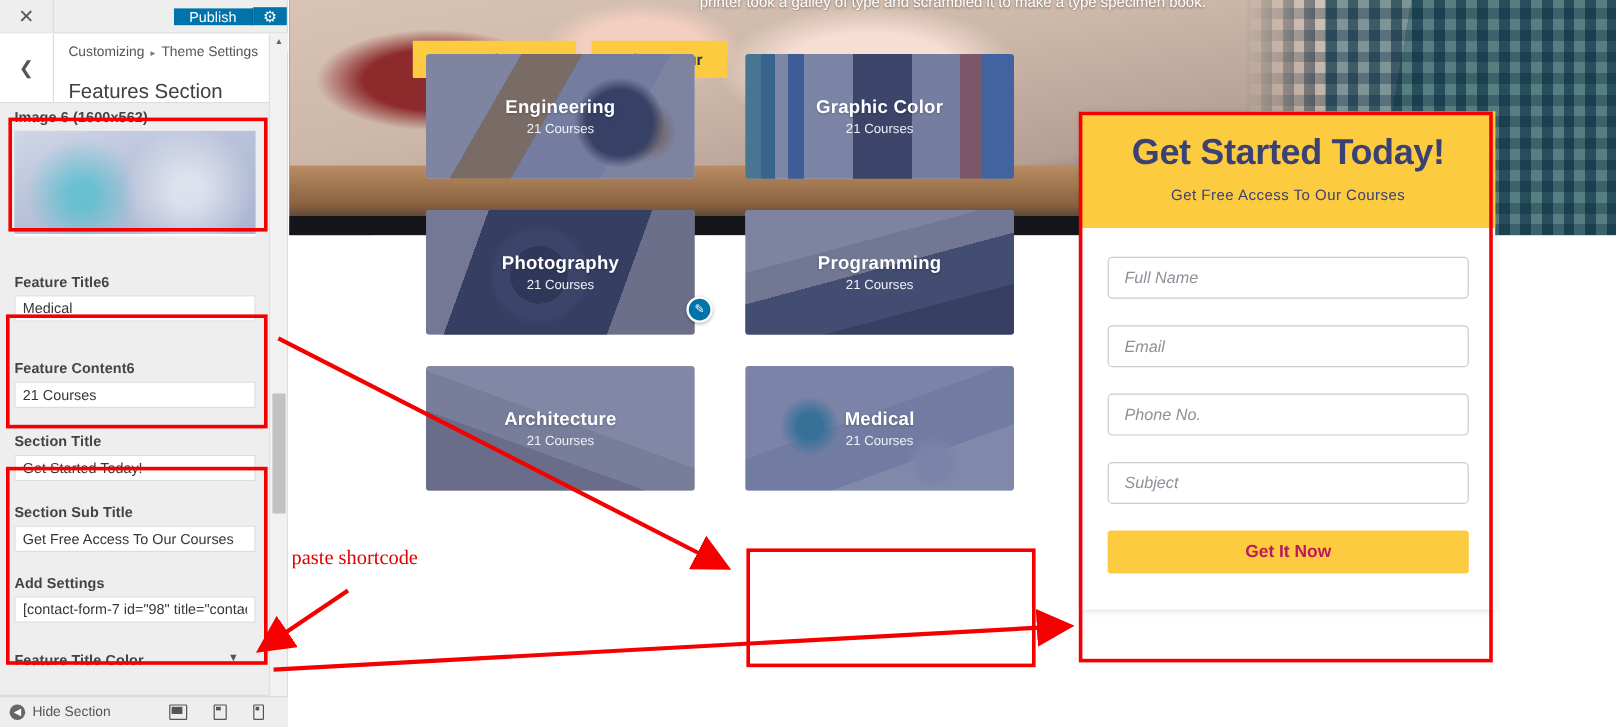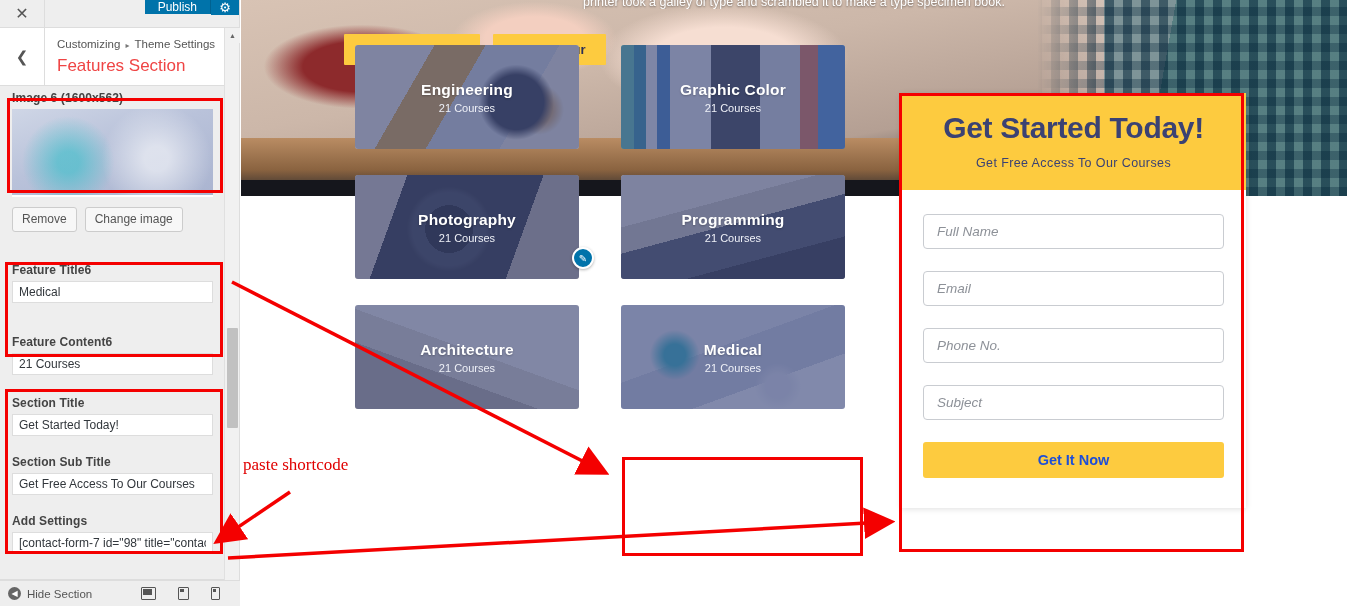--- a/index.html
+++ b/index.html
@@ -19,21 +19,21 @@
   #cust-topbar {
     position:relative; height:28px; background:#eee;
     border-bottom:1px solid #ddd; display:flex; align-items:stretch;
   }
   #close-btn {
     width:45px; display:flex; align-items:center; justify-content:center;
     font-size:16px; color:#555; background:#eee; border-right:1px solid #ddd;
     cursor:pointer;
   }
   #topbar-spacer { flex:1; }
-  #publish-group { display:flex; align-items:flex-start; }
+  #publish-group { display:flex; align-items:center; }
   #publish-btn {
     background:#0073aa; color:#fff; font-size:12px; font-weight:400;
     padding:0 13px; display:flex; align-items:center; cursor:pointer;
     border-right:1px solid #006291;
   }
   #gear-btn {
     background:#0073aa; color:#fff; width:28px;
     display:flex; align-items:center; justify-content:center; cursor:pointer;
     font-size:13px;
   }
@@ -43,21 +43,21 @@
     border-bottom:1px solid #ddd; display:flex; align-items:stretch;
   }
   #back-btn {
     width:45px; display:flex; align-items:center; justify-content:center;
     border-right:1px solid #ddd; color:#555; font-size:15px; cursor:pointer;
     background:#fff;
   }
   #header-text { flex:1; padding:9px 12px 0 12px; }
   #breadcrumb { font-size:11.5px; color:#555; line-height:14px; }
   #breadcrumb .sep { font-size:8px; color:#777; padding:0 2px; }
-  #panel-title { font-size:17px; color:#ef4444; font-weight:400; line-height:24px; margin-top:1px; }
+  #panel-title { font-size:17px; color:#404040; font-weight:400; line-height:24px; margin-top:13px; }
 
   #panel-body {
     position:absolute; left:0; top:87px; width:225px; bottom:42px;
     background:#eee; overflow:hidden; padding:0 12px;
   }
 
   .ctrl-label {
     font-size:12px; font-weight:bold; color:#444; margin-top:10px; margin-bottom:4px;
     letter-spacing:.1px;
   }
@@ -263,21 +263,21 @@
   #gs-body { padding:24px 22px 30px 22px; }
   .gs-field {
     width:100%; height:35px; border:1px solid #c9ccd1; border-radius:4px;
     background:#fff; font-size:13.5px; font-style:italic; color:#8d9198;
     padding:0 13px; margin-bottom:22px; outline:none;
     font-family:"Liberation Sans", sans-serif;
   }
   .gs-field::placeholder { color:#8d9198; font-style:italic; }
   #gs-submit {
     width:100%; height:36px; background:#fdcb3f; border:none; border-radius:3px;
-    color:#1d4ed8; font-size:14.5px; font-weight:bold; cursor:pointer;
+    color:#be185d; font-size:14.5px; font-weight:bold; cursor:pointer;
     font-family:"Liberation Sans", sans-serif;
   }
 
   
   .anno { position:absolute; border:3px solid #f40000; z-index:60; pointer-events:none; }
   #an-thumb   { left:7px;  top:98px;  width:216px; height:95px; }
   #an-feat    { left:5px;  top:262px; width:218px; height:95px; }
   #an-section { left:5px;  top:389px; width:218px; height:165px; }
   #an-medical { left:622px; top:457px; width:241px; height:99px; }
   #an-gsform  { left:899px; top:93px;  width:345px; height:459px; }
@@ -316,24 +316,20 @@
         <div id="panel-title">Features Section</div>
       </div>
     </div>
 
     <div id="panel-body">
 
       <div class="ctrl-label" style="margin-top:4px;">Image 6 (1600x562)</div>
       <div class="thumb-wrap">
         <div class="thumb"></div>
       </div>
-      <div class="btn-row">
-        <div class="wp-btn">Remove</div>
-        <div class="wp-btn">Change image</div>
-      </div>
 
       <div class="ctrl-label" style="margin-top:31px;">Feature Title6</div>
       <input class="txt-input" type="text" value="Medical" style="">
 
       <div class="ctrl-label" style="margin-top:32px;">Feature Content6</div>
       <input class="txt-input" type="text" value="21 Courses" style="">
 
       <div class="ctrl-label" style="margin-top:21px;">Section Title</div>
       <input class="txt-input" type="text" value="Get Started Today!" style="">
 

